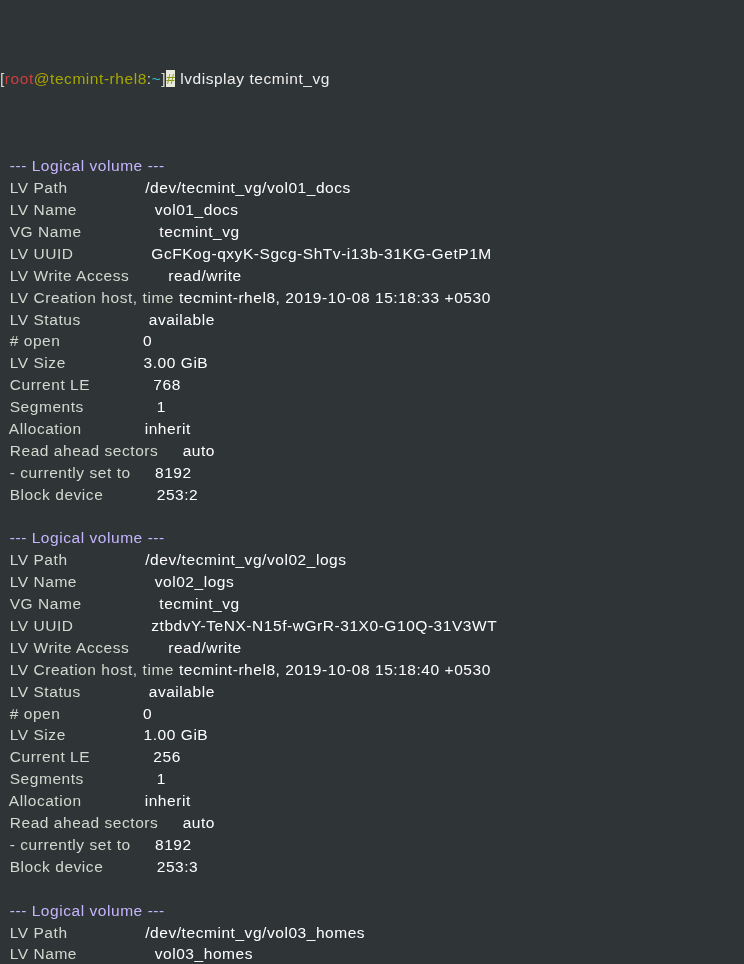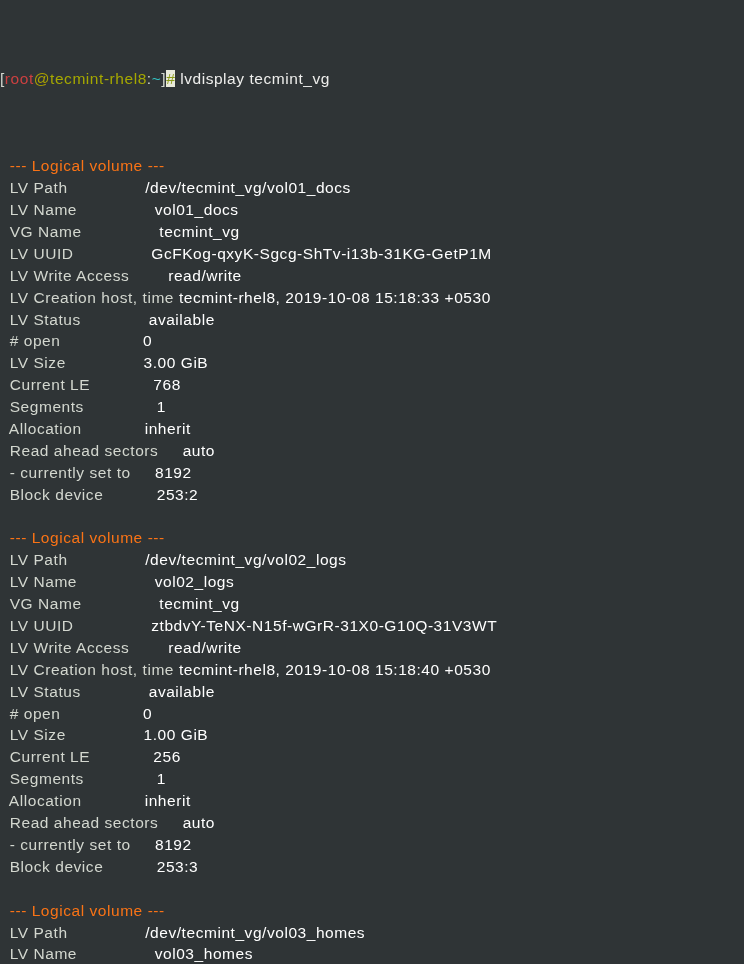--- a/index.html
+++ b/index.html
@@ -41,21 +41,21 @@
   .at     { color: #a9a000; }            
   .host   { color: #a5a800; }            
   .cwd    { color: #34c7c7; }            
   .cursor {
     background: #e8e9da;
     color: #8a9a17;
   }
   .cmd    { color: #eeeeec; }
 
   .out    { color: #d3d7cf; }
-  .hdr    { color: #f97316; }
+  .hdr    { color: #c4b5fd; }
 
   .lbl { display: inline-block; }
   .val { color: #ffffff; }
 </style>
 </head>
 <body>
 
 <div id="terminal">
 
   <div class="line"><span class="br">[</span><span class="user">root</span><span class="at">@</span><span class="host">tecmint-rhel8</span><span class="br">:</span><span class="cwd">~</span><span class="br">]</span><span class="cursor">#</span><span class="cmd"> lvdisplay tecmint_vg</span></div>

